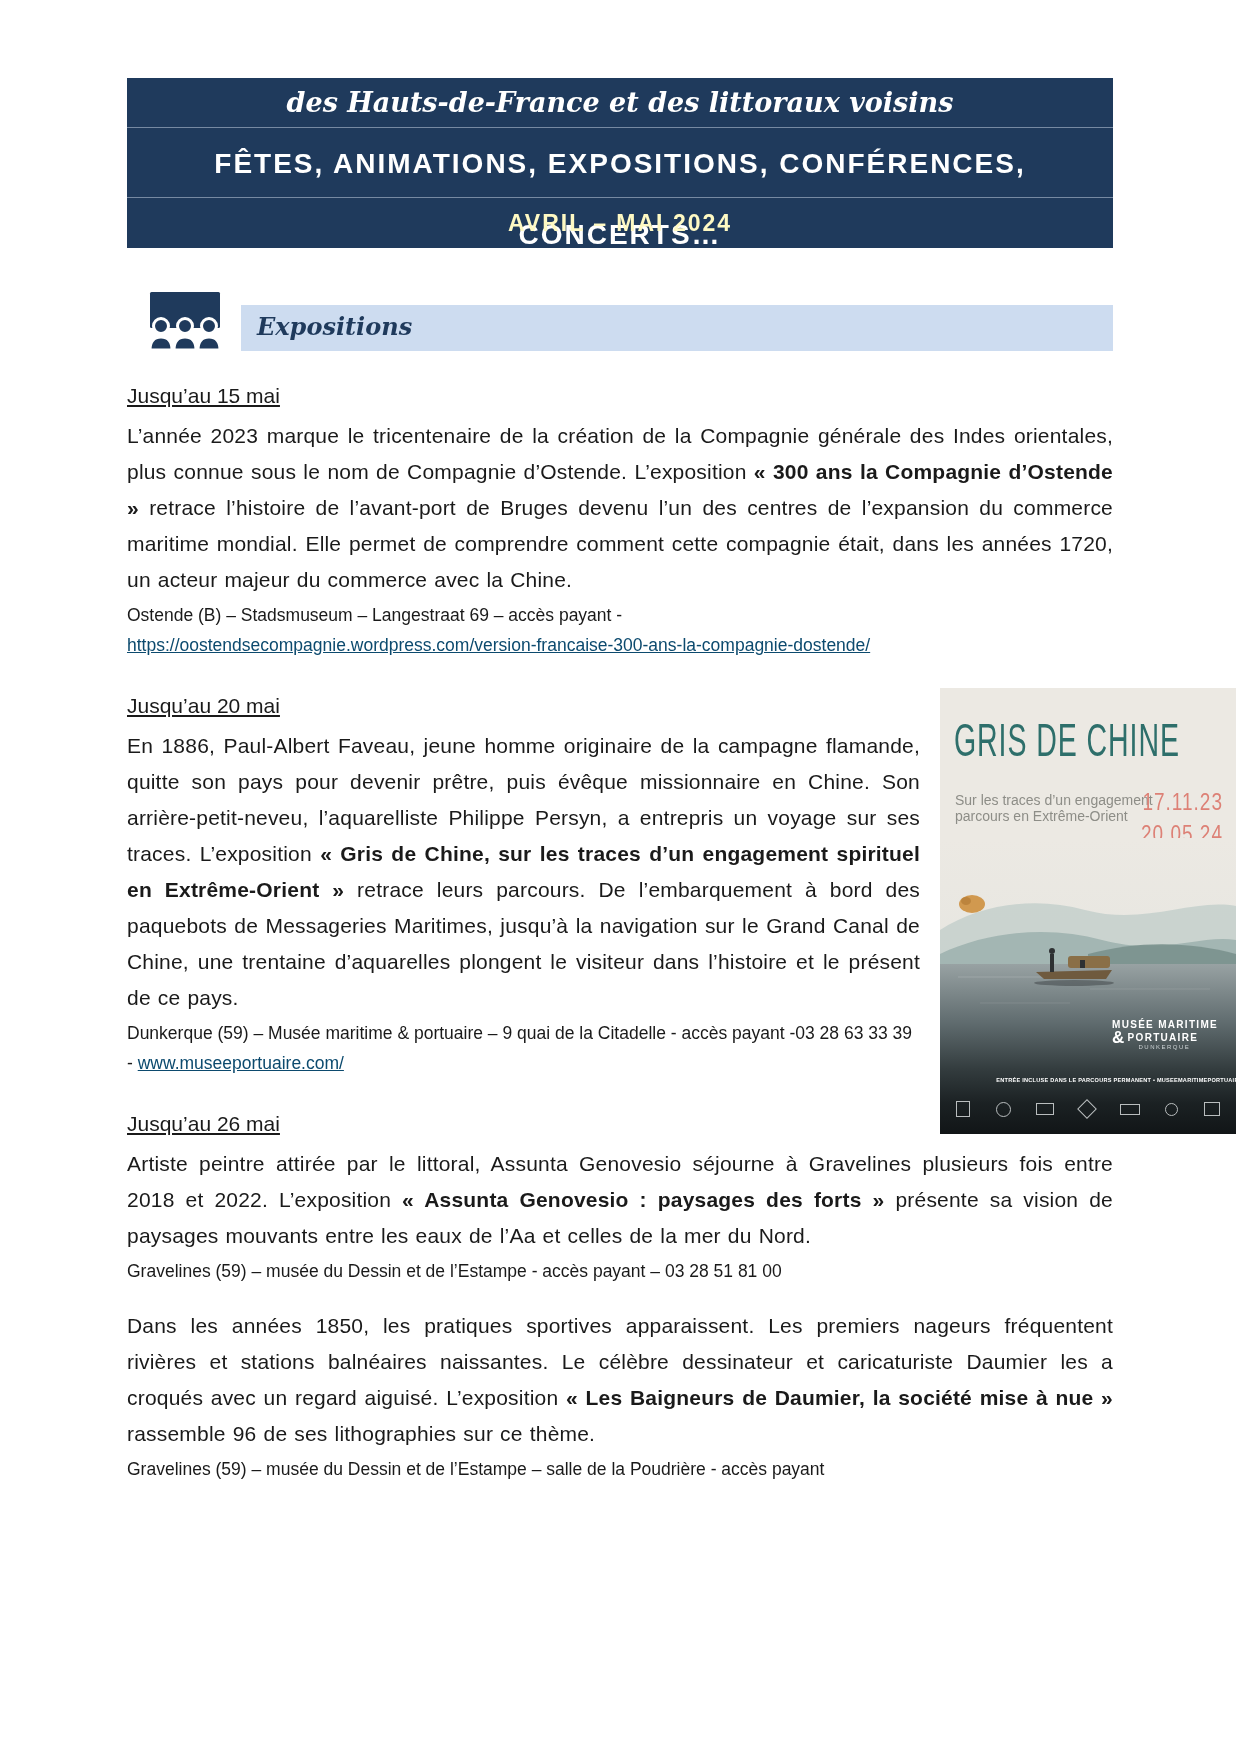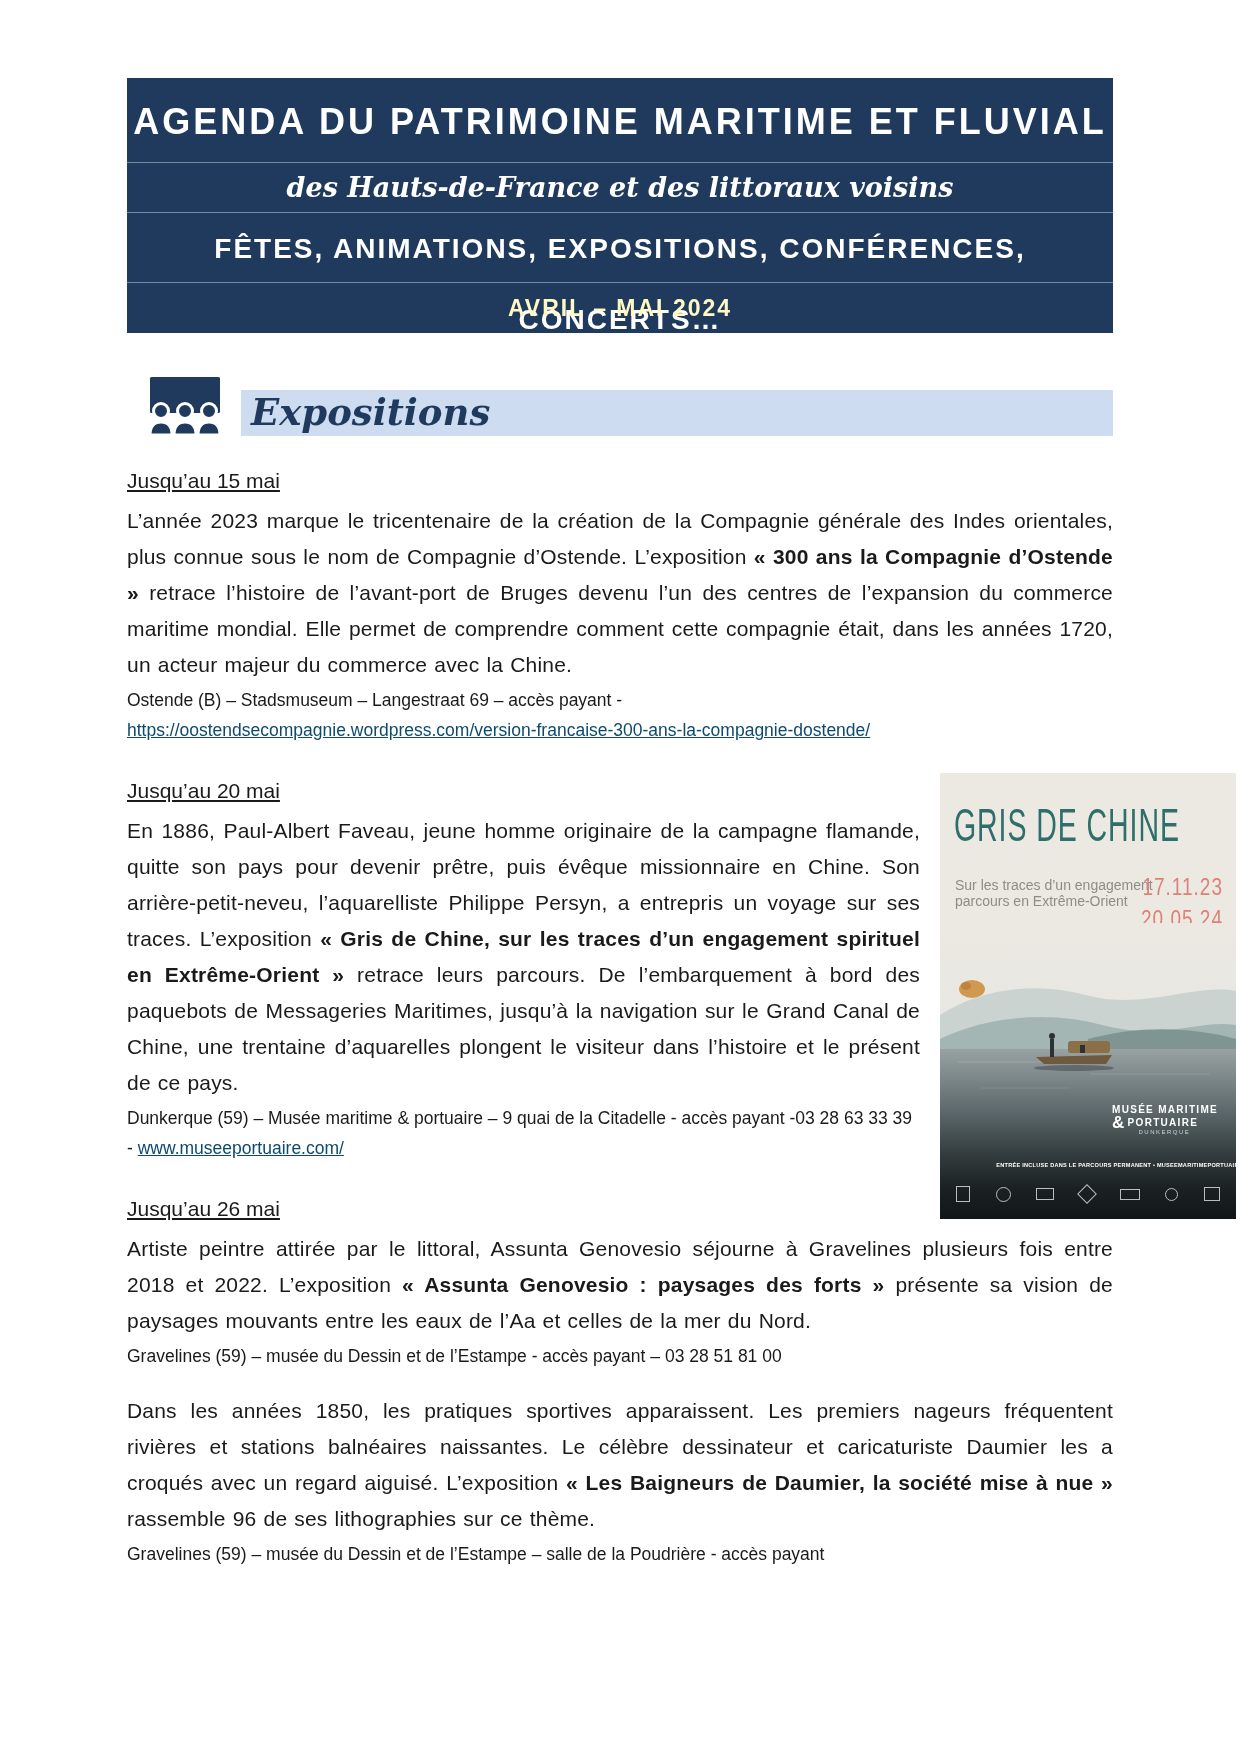--- a/index.html
+++ b/index.html
@@ -15,21 +15,21 @@
   .dh-sub{height:49px;line-height:50px;font-size:27px;font-style:italic;font-weight:bold;
           font-family:"DejaVu Serif",serif;}
   .dh-line3{height:69px;line-height:71px;font-size:28px;font-weight:bold;letter-spacing:2px;}
   .dh-period{height:50px;line-height:50px;font-size:23px;font-weight:bold;letter-spacing:2px;color:#fef9c3;}
 
   
   .section-head{margin-top:44px;display:flex;align-items:flex-start;}
   .section-icon{flex:none;width:76px;height:60px;margin-left:20px;}
   .section-bar{flex:1;margin-left:18px;margin-top:13px;height:46px;background:#cddcf0;}
   .section-title{font-family:"DejaVu Serif",serif;font-style:italic;font-weight:bold;
-                 font-size:37px;color:#1f3a5c;line-height:44px;padding-left:10px;}
+                 font-size:24px;color:#1f3a5c;line-height:44px;padding-left:16px;}
 
   
   .entry-date{margin:28px 0 0;font-size:21px;line-height:36px;text-decoration:underline;}
   .entry-date.first{margin-top:26px;}
   .entry-para{margin:4px 0 0;font-size:21px;line-height:36px;text-align:justify;
               letter-spacing:.2px;word-spacing:1px;}
   .entry-para b{font-weight:bold;}
   .venue{font-size:17.5px;line-height:30px;text-align:left;}
   .venue.gap-top{margin-top:2px;}
   .para-gap{margin-top:22px;}
@@ -65,21 +65,20 @@
   .plogo.l6{width:11px;height:11px;border-radius:50%;}
   .plogo.l7{width:14px;height:12px;}
 </style>
 </head>
 <body>
 
 <div class="page">
   <div class="content">
 
     <div class="doc-header">
-      <div class="dh-row dh-title">AGENDA DU PATRIMOINE MARITIME ET FLUVIAL</div>
       <div class="dh-row dh-sub">des Hauts-de-France et des littoraux voisins</div>
       <div class="dh-row dh-line3">FÊTES, ANIMATIONS, EXPOSITIONS, CONFÉRENCES, CONCERTS…</div>
       <div class="dh-row dh-period">AVRIL – MAI 2024</div>
     </div>
 
     <div class="section-head">
       <svg class="section-icon" viewBox="0 0 76 60">
         <rect x="3" y="0" width="70" height="36" rx="1.5" fill="#1f3a5c"></rect>
         <g fill="#1f3a5c" stroke="#ffffff" stroke-width="3">
           <circle cx="14" cy="34" r="7.5"></circle>

